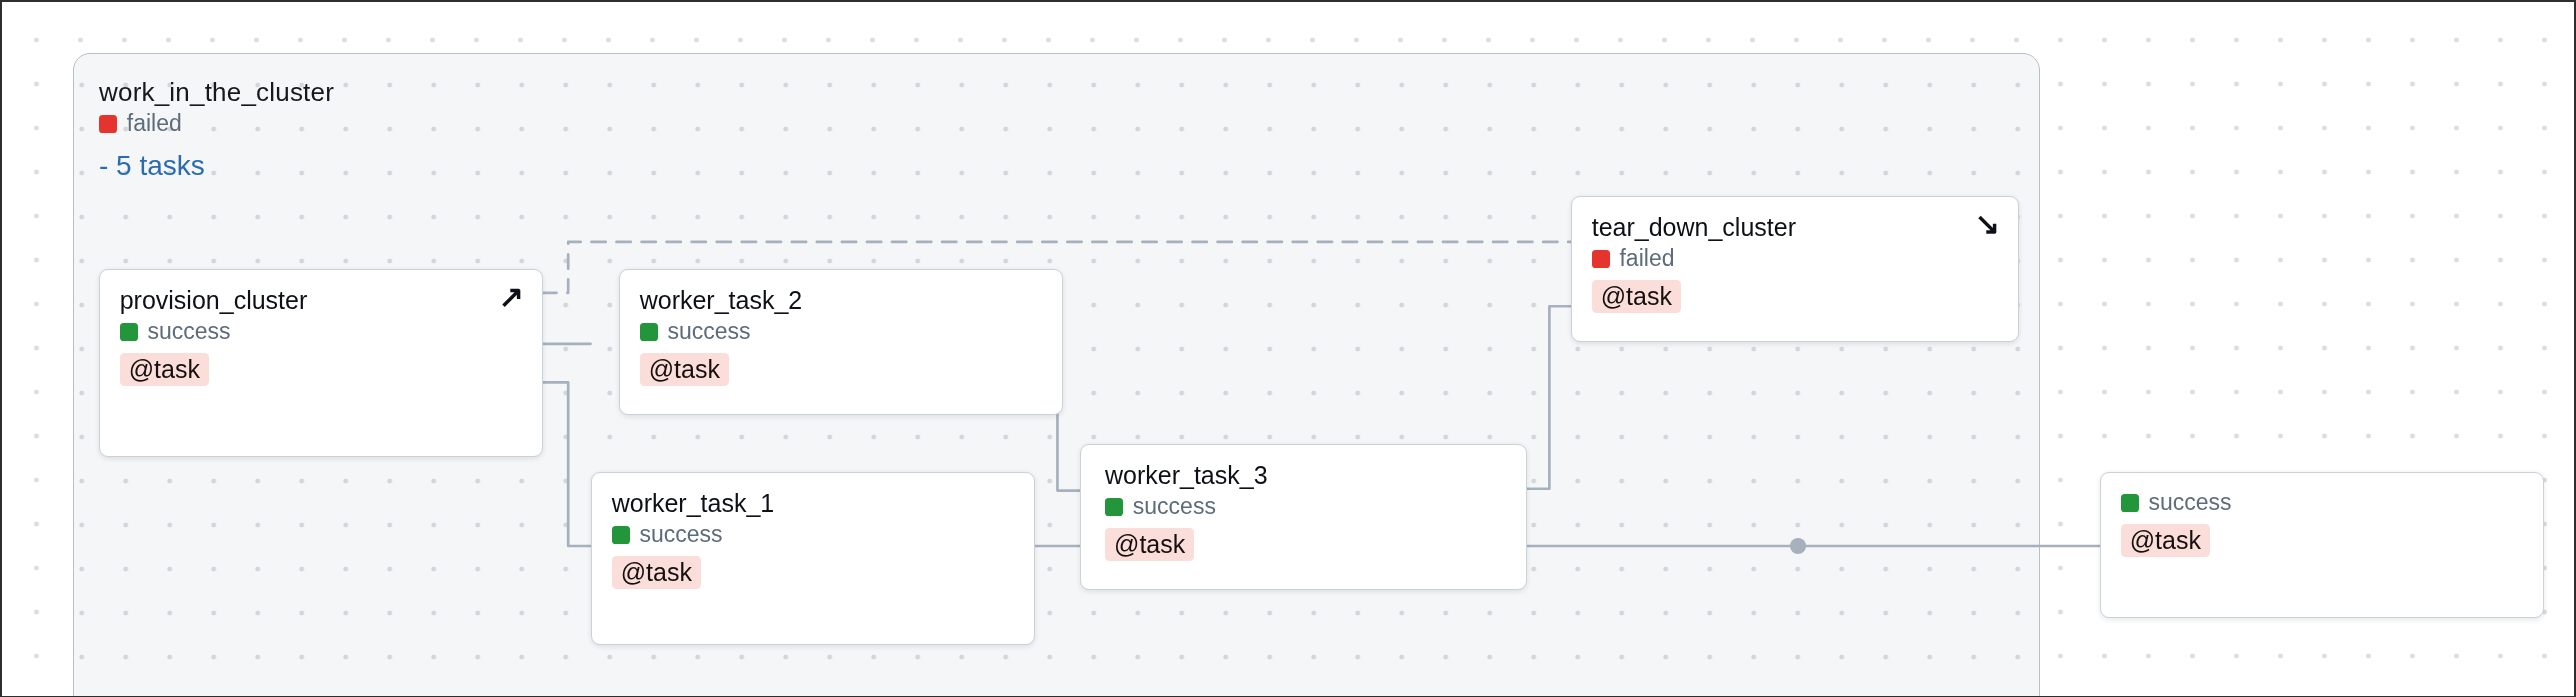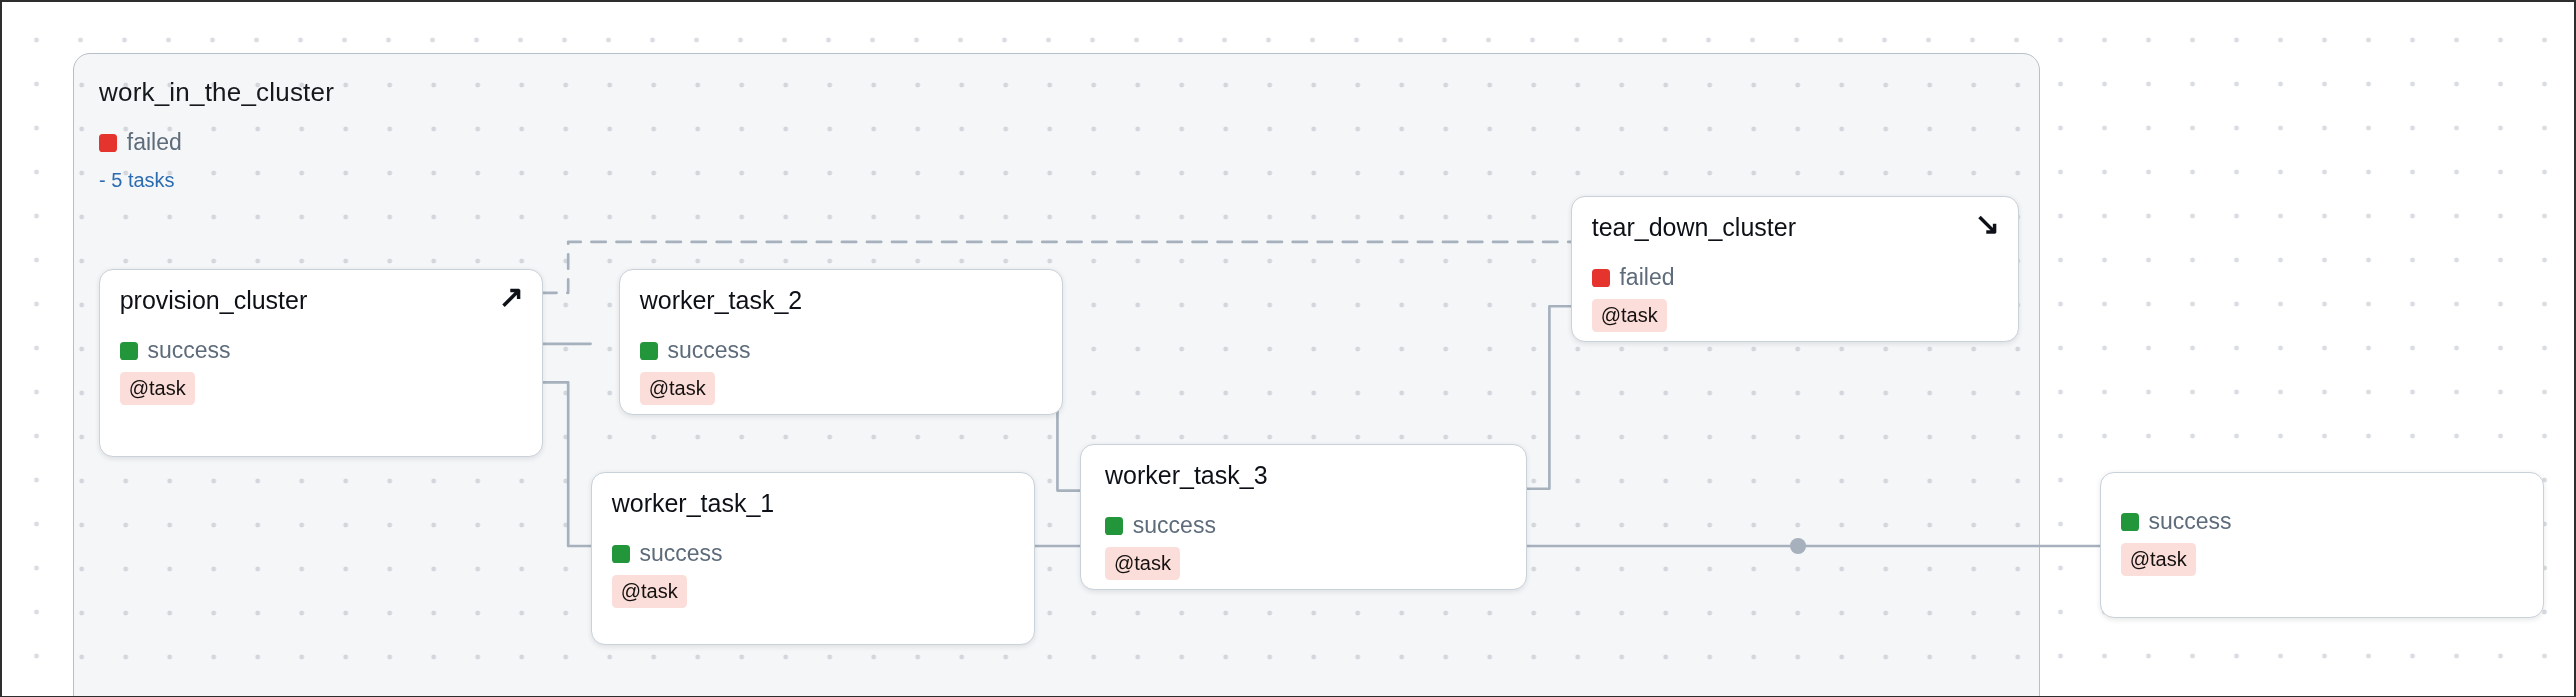--- a/index.html
+++ b/index.html
@@ -20,41 +20,41 @@
     box-sizing:border-box;
     background-color:#f5f6f8;
     background-image:radial-gradient(circle,#d3d7dc 2.2px,transparent 2.7px);
     background-size:44px 44px;
     background-position:-14.3px 9px;
     border:1.8px solid #b7bfc8;
     border-radius:17px;
     padding:23px 12px 0 25px;
   }
   .group-title{font-size:26px;color:#15181c;letter-spacing:0.2px;}
-  .status-row{display:flex;align-items:center;gap:9.8px;margin-top:21px;text-align:right;}
+  .status-row{display:flex;align-items:center;gap:9.8px;margin-top:2px;text-align:right;}
   .status-square{width:18px;height:18px;border-radius:3.6px;flex:0 0 auto;}
   .success-bg{background:#23963c;}
   .failed-bg{background:#e5332e;}
   .status-label{font-size:23px;color:#5d6b7a;}
-  .group-link{display:inline-block;margin-top:12.5px;font-size:20px;color:#2b6cb0;cursor:pointer;}
+  .group-link{display:inline-block;margin-top:12.5px;font-size:28px;color:#2b6cb0;cursor:pointer;}
   .edges{position:absolute;left:0;top:0;pointer-events:none;}
   .node{
     position:absolute;box-sizing:border-box;
     background:#ffffff;
     border:1.8px solid #c9d1d9;
-    border-radius:14px;
+    border-radius:9px;
     box-shadow:0 1.8px 5.4px rgba(20,30,40,0.10);
     padding:14.3px 19.7px 0 19.7px;
   }
   .node-title{font-size:25px;color:#0d1117;font-weight:500;display:block;line-height:32px;}
   .setup-icon{position:absolute;top:10.7px;right:18px;font-size:30px;font-weight:700;color:#0d1117;line-height:32px;}
   .task-badge{
     display:inline-block;margin-top:8px;
     background:#fbdeda;color:#14100f;
-    font-size:20px;line-height:21.5px;
+    font-size:25px;line-height:21.5px;
     padding:5.4px 9px;border-radius:4.5px;text-align:center;
   }
   
   .n-provision{left:97px;top:267px;width:444px;height:188px;}
   .n-wt2{left:617px;top:267px;width:444px;height:146px;}
   .n-wt1{left:589px;top:470px;width:444px;height:173px;}
   .n-wt3{left:1078px;top:442px;width:447px;height:146px;padding-left:24px;}
   .n-teardown{left:1569px;top:194px;width:448px;height:146px;}
   .n-runafter{left:2098px;top:470px;width:444px;height:146px;}
 </style>

